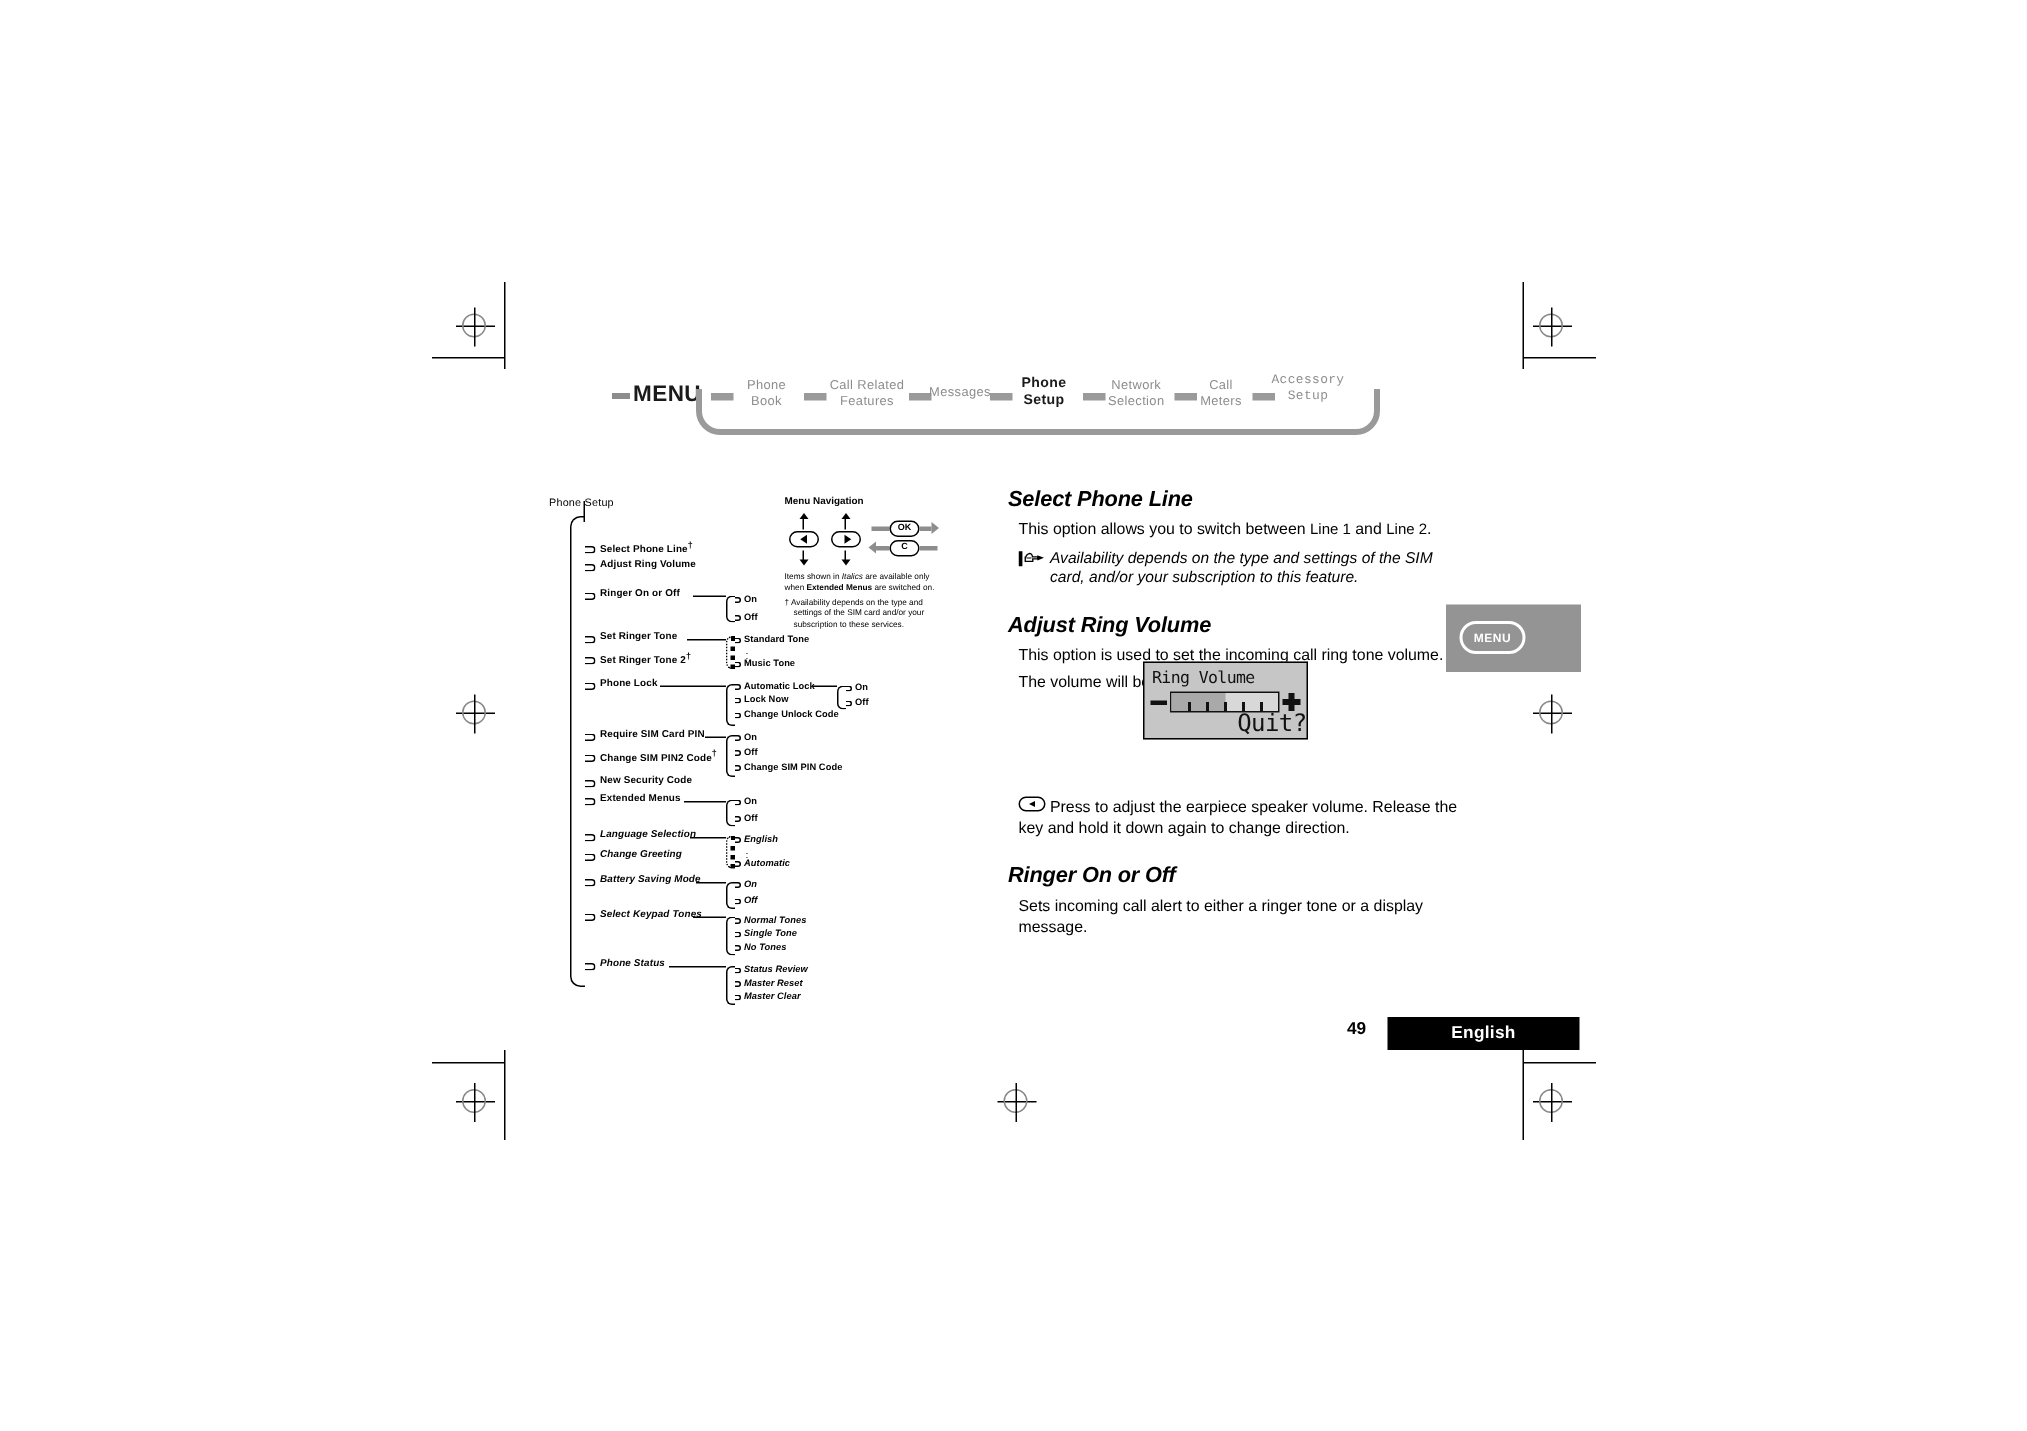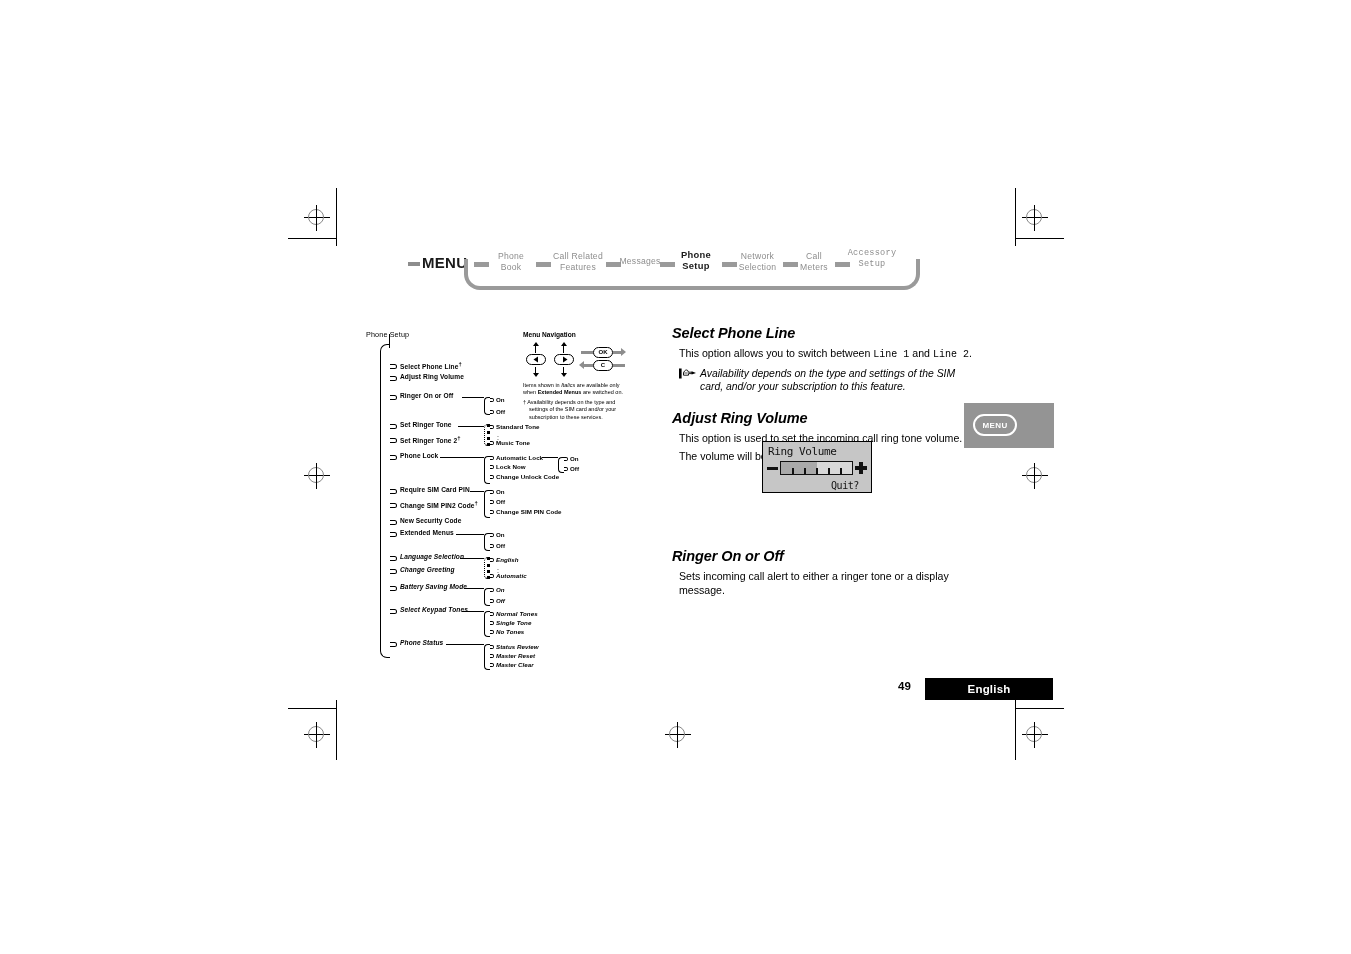--- a/index.html
+++ b/index.html
@@ -265,21 +265,21 @@
     letter-spacing: -0.1px;
     color: #000;
   }
   h2.sec.gap { margin-top: 16px; }
   p.body {
     font-size: 10.6px;
     line-height: 14.5px;
     margin: 0 0 4px 0;
     padding-left: 7px;
   }
-  .mono { font-family: Liberation Mono, monospace; font-size: 10px; }
+  .mono { font-family: Liberation Sans, sans-serif; font-size: 10px; }
   .note {
     position: relative;
     font-size: 10.4px;
     font-style: italic;
     line-height: 13.6px;
     margin: 4px 0 0 0;
     padding-left: 28px;
   }
   .hand-icon {
     position: absolute;
@@ -320,23 +320,23 @@
   .lcd-title {
     position: absolute;
     left: 5px; top: 3px;
     font-family: "DejaVu Sans Mono", monospace;
     font-size: 11px;
     letter-spacing: -0.4px;
     color: #111;
   }
   .lcd-quit {
     position: absolute;
-    right: 12px; bottom: 1px;
+    right: 0; bottom: 1px;
     font-family: "DejaVu Sans Mono", monospace;
-    font-size: 10px;
+    font-size: 16px;
     letter-spacing: -0.4px;
     color: #111;
   }
   .vol-row {
     position: absolute;
     left: 4px; top: 19px;
     width: 100px; height: 15px;
   }
   .vol-minus {
     position: absolute;
@@ -683,20 +683,24 @@
       </span>
       <span>Availability depends on the type and settings of the SIM card, and/or your subscription to this feature.</span>
     </p>
 
     <h2 class="sec gap">Adjust Ring Volume</h2>
     <p class="body">This option is used to set the incoming call ring tone volume.</p>
     <p class="body">The volume will be displayed as follows:</p>
 
     <div style="height:64px;"></div>
 
+    <p class="body" style="padding-left:7px;">
+      <span class="keyinline"></span>
+      <span>Press to adjust the earpiece speaker volume. Release the key and hold it down again to change direction.</span>
+    </p>
 
     <h2 class="sec gap">Ringer On or Off</h2>
     <p class="body">Sets incoming call alert to either a ringer tone or a display message.</p>
   </div>
 
   <div class="lcd">
     <div class="lcd-title">Ring Volume</div>
     <div class="vol-row">
       <div class="vol-minus"></div>
       <div class="vol-bar">

